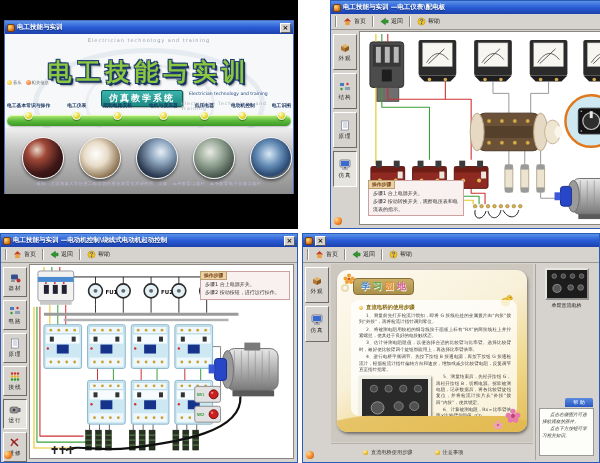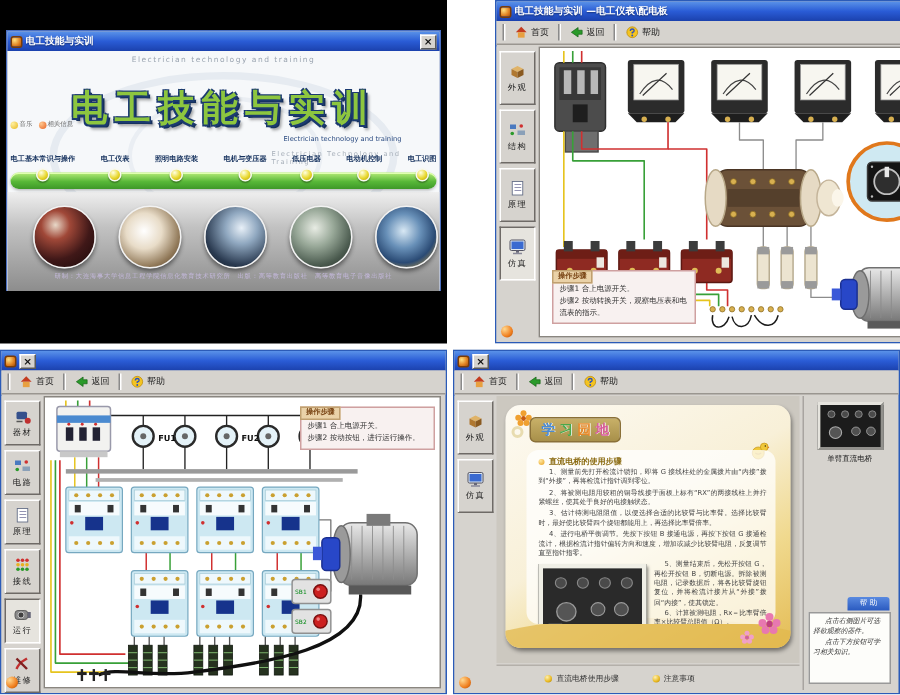--- a/index.html
+++ b/index.html
@@ -113,20 +113,21 @@
         <span class="badge-item">
             <span class="badge-dot music"></span>
             <span>音乐</span>
           </span>
         <span class="badge-item">
             <span class="badge-dot info"></span>
             <span>相关信息</span>
           </span>
       </div>
       <div class="main-title">电工技能与实训</div>
+      <div class="subtitle-box">仿真教学系统</div>
       <div class="subtitle-en">Electrician technology and training</div>
       <div class="subtitle-en2">Electrician  Technology  and  Training</div>
       <div class="green-band"></div>
       <div class="menu-row">
         <div class="menu-item">
             <span class="menu-label">电工基本常识与操作</span>
             <span class="menu-orb"></span>
           </div>
         <div class="menu-item">
             <span class="menu-label">电工仪表</span>
@@ -412,20 +413,21 @@
       </div>
     </div>
     <div class="corner-ball"></div>
   </div>
 </div>
 
 <div class="quad" id="q-bl">
   <div class="window full">
     <div class="titlebar">
       <span class="app-ico"></span>
+      <span class="title-text">电工技能与实训 —电动机控制\绕线式电动机起动控制</span>
       <span class="close-btn">×</span>
     </div>
     <div class="toolbar">
       <span class="tb-sep"></span>
       <span class="tb-btn">
         <svg viewBox="0 0 10 10">
             <polygon points="5,1 9,5 1,5" fill="#c43c20"></polygon>
             <rect x="2.5" y="5" width="5" height="4" fill="#e8a040"></rect>
           </svg>
         <span>首页</span>

